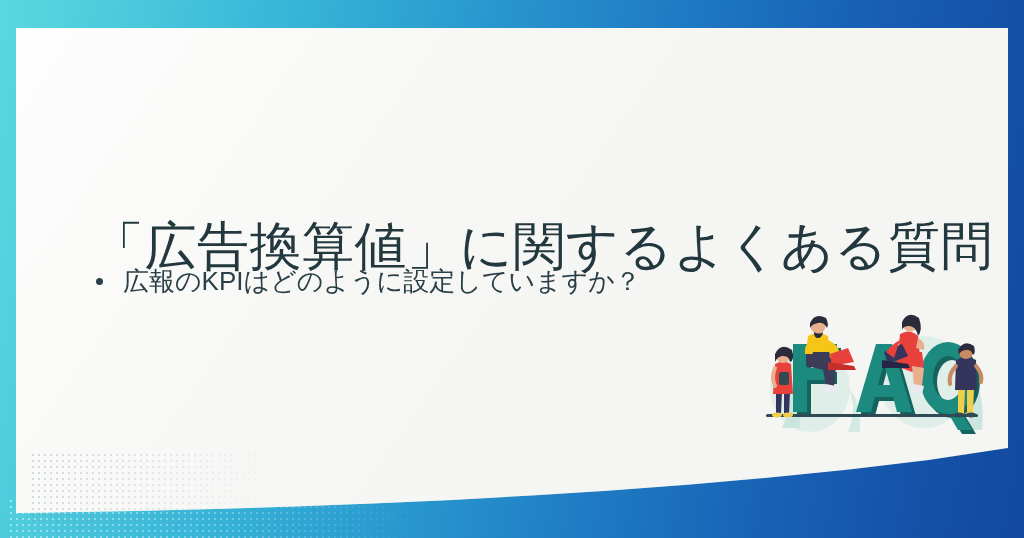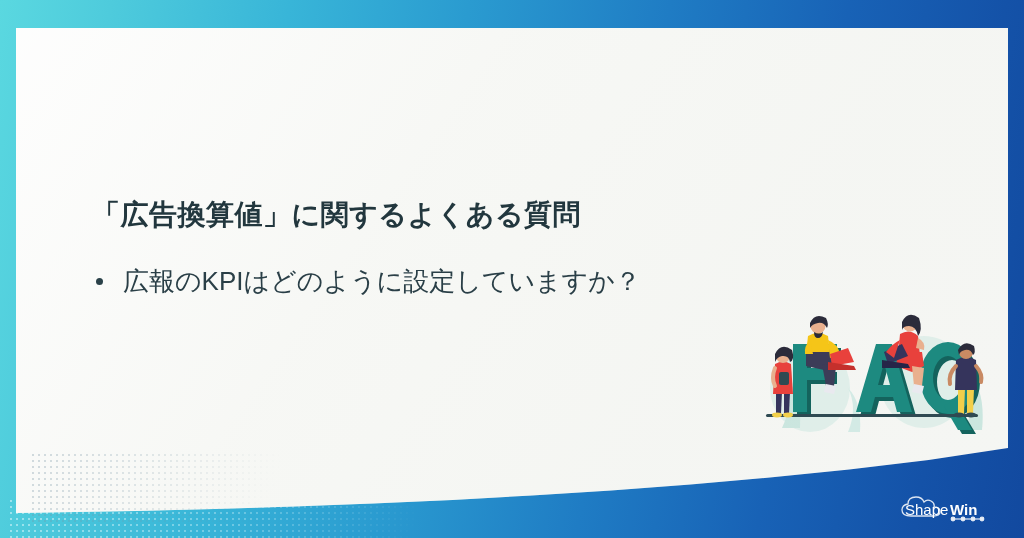--- a/index.html
+++ b/index.html
@@ -80,22 +80,22 @@
     color: rgba(235,252,255,0.55);
     -webkit-mask-image: linear-gradient(100deg, rgba(0,0,0,0.9) 0%, rgba(0,0,0,0.6) 50%, rgba(0,0,0,0) 95%);
     mask-image: linear-gradient(100deg, rgba(0,0,0,0.9) 0%, rgba(0,0,0,0.6) 50%, rgba(0,0,0,0) 95%);
   }
 
   
   #title {
     position: absolute;
     left: 92px;
     top: 177px;
-    font-size: 28px;
-    font-weight: 700;
+    font-size: 52px;
+    font-weight: 400;
     letter-spacing: 0.5px;
     color: #22373e;
     white-space: nowrap;
   }
 
   
   #faq-list {
     position: absolute;
     left: 92px;
     top: 264px;
@@ -236,30 +236,14 @@
         <ellipse cx="219" cy="119" rx="5.5" ry="2.6" fill="#2f4a52"></ellipse>
         <path d="M204 64 q10 -6 20 0 l1 30 h-22 z" fill="#35345c"></path>
         <circle cx="214" cy="56" r="7" fill="#c98a63"></circle>
         <path d="M206 54 q6 -11 16 -4 q2 7 -1 9 q-2 -6 -8 -5 q-5 1 -6 5 z" fill="#2b2b3a"></path>
         <path d="M204 70 q-8 8 -6 18" stroke="#c98a63" stroke-width="4" fill="none" stroke-linecap="round"></path>
         <path d="M224 70 q7 8 5 16" stroke="#c98a63" stroke-width="4" fill="none" stroke-linecap="round"></path>
       </g>
     </svg>
   </div>
 
-  <div id="logo">
-    <svg width="98" height="34" viewBox="0 0 98 34" xmlns="http://www.w3.org/2000/svg">
-      <g fill="none" stroke="#ffffff" stroke-width="1.3" opacity="0.85">
-        <path d="M18 22 q-9 0 -9 -6 q0 -5 6 -6 q0 -7 8 -7 q6 0 8 5 q3 -3 7 -1 q4 2 3 6 q6 0 6 5 q0 4 -7 4 z"></path>
-      </g>
-      <g fill="none" stroke="#ffffff" stroke-width="1.2" opacity="0.9">
-        <line x1="58" y1="25" x2="90" y2="25"></line>
-        <circle cx="60" cy="25" r="1.8" fill="#ffffff"></circle>
-        <circle cx="70" cy="25" r="1.8" fill="#ffffff"></circle>
-        <circle cx="80" cy="25" r="1.8" fill="#ffffff"></circle>
-        <circle cx="89" cy="25" r="1.8" fill="#ffffff"></circle>
-      </g>
-      <text x="12" y="21" font-family="'Liberation Sans', sans-serif" font-size="15" font-weight="400" fill="#ffffff">Shape</text>
-      <text x="57" y="21" font-family="'Liberation Sans', sans-serif" font-size="15" font-weight="700" fill="#ffffff">Win</text>
-    </svg>
-  </div>
 
 </div>
 
 </body></html>

